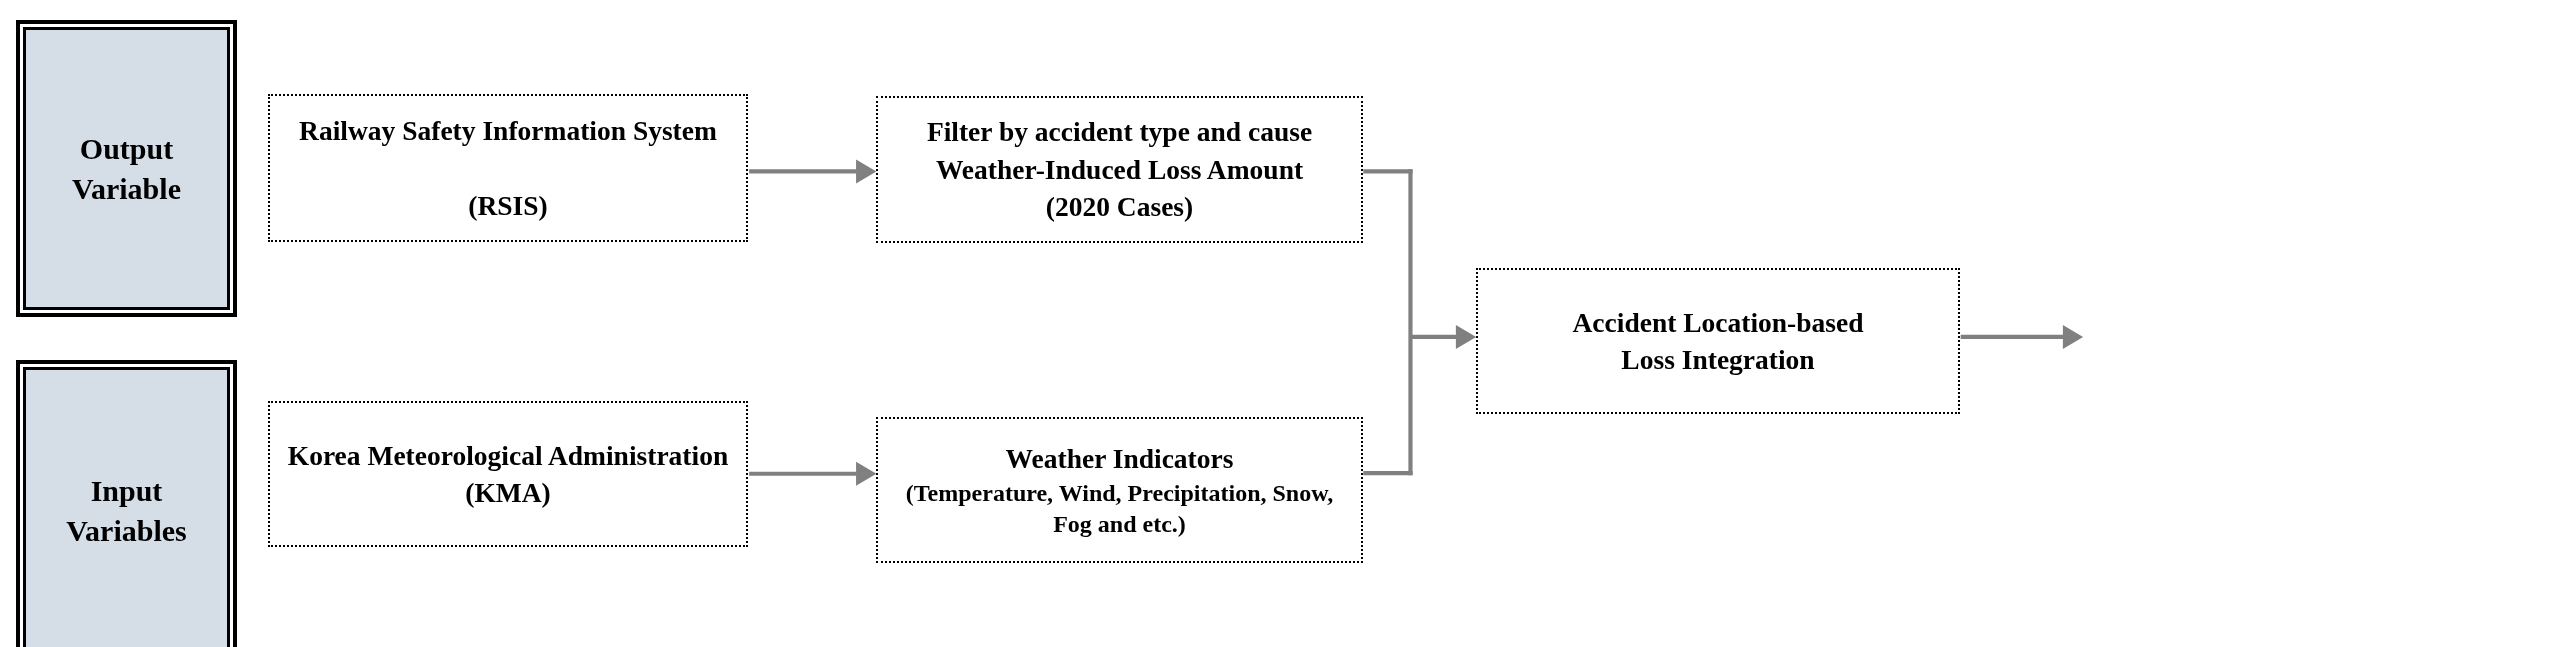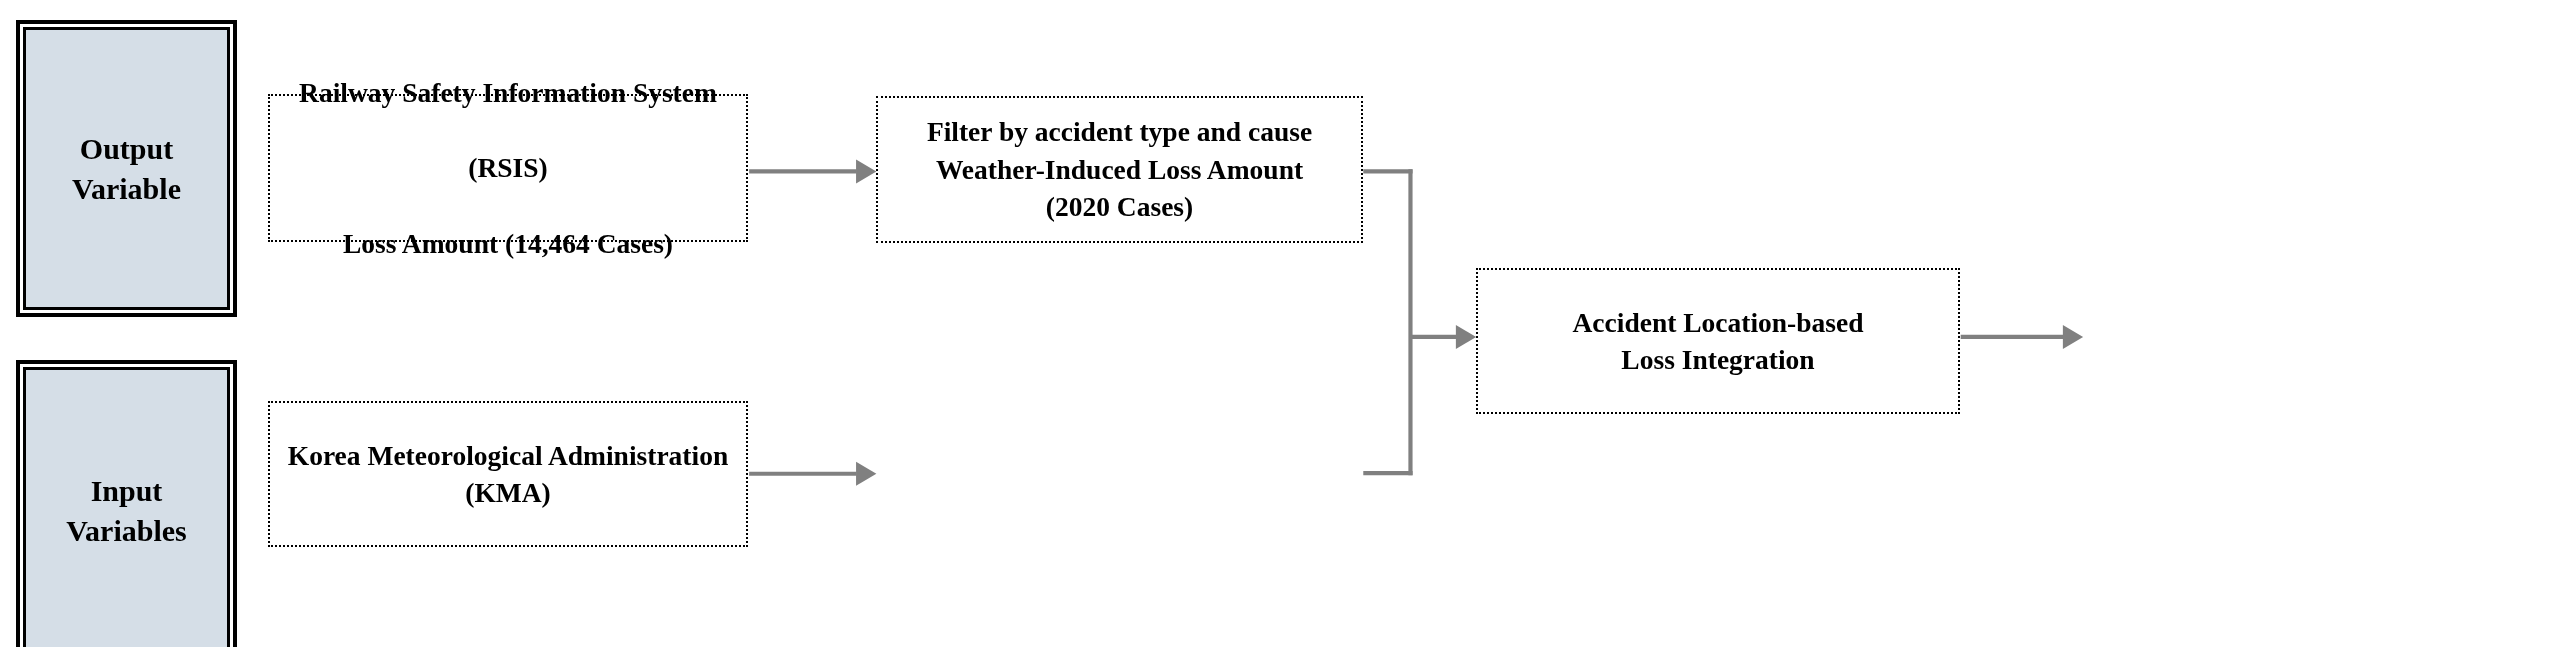--- a/index.html
+++ b/index.html
@@ -88,34 +88,38 @@
   <div class="cat-box" style="left:16px; top:332px; width:221px; height:301px;margin-top:28px;">
     <div class="cat-inner">
       <div class="cat-line">Input</div>
       <div class="cat-line">Variables</div>
     </div>
   </div>
 
   <div class="proc-box" style="left:268px; top:94px; width:480px; height:148px;gap:38px;">
     <div class="proc-line">Railway Safety Information System</div>
     <div class="proc-line">(RSIS)</div>
-    <div class="proc-line">Loss Amount (14,464 Cases)</div>
   </div>
 
   <div class="proc-box" style="left:876px; top:96px; width:487px; height:147px;">
     <div class="proc-line">Filter by accident type and cause</div>
     <div class="proc-line">Weather-Induced Loss Amount</div>
     <div class="proc-line">(2020 Cases)</div>
   </div>
 
   <div class="proc-box" style="left:268px; top:401px; width:480px; height:146px;justify-content:center;">
     <div class="proc-line">Korea Meteorological Administration</div>
     <div class="proc-line">(KMA)</div>
   </div>
 
+  <div class="proc-box" style="left:876px; top:417px; width:487px; height:146px;">
+    <div class="proc-line">Weather Indicators</div>
+    <div class="proc-line small">(Temperature, Wind, Precipitation, Snow,</div>
+    <div class="proc-line small">Fog and etc.)</div>
+  </div>
 
   <div class="proc-box" style="left:1476px; top:268px; width:484px; height:146px;">
     <div class="proc-line">Accident Location-based</div>
     <div class="proc-line">Loss Integration</div>
   </div>
 
 
   <svg class="arrows" viewBox="0 0 4310 1083">
 
     <g>

